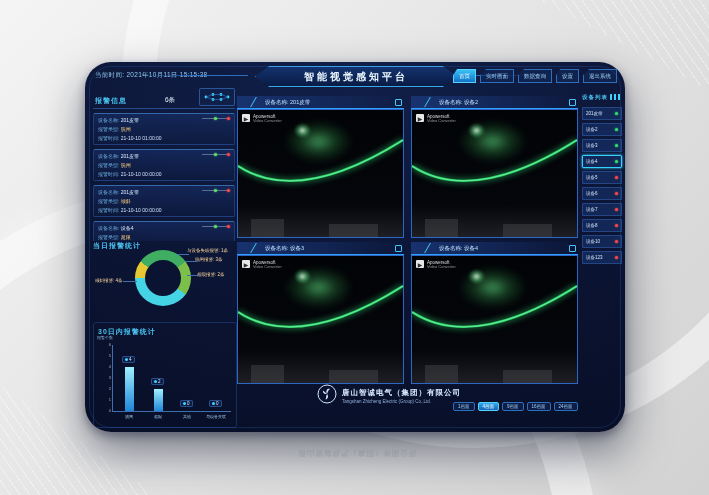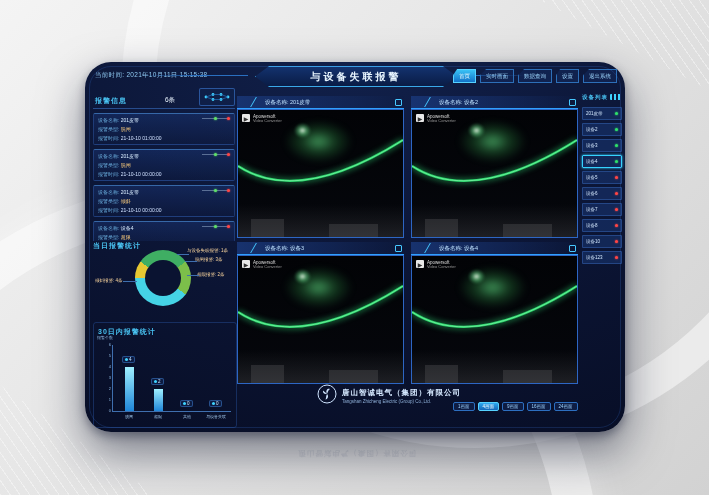--- a/index.html
+++ b/index.html
@@ -143,21 +143,21 @@
 <div class="sweep sweep2"></div>
 <div class="hatch tr"></div>
 <div class="hatch bl"></div>
 
 <div class="dash">
 
   <div class="time">当前时间: 2021年10月11日 15:15:38</div>
   <div class="hline hl1"></div>
   <div class="hline hl2"></div>
   <div class="title-wrap">
-    <span>与设备失联报警</span>
+    <span>智能视觉感知平台</span>
   </div>
   <div class="nav">
       <div class="navbtn active">首页</div>
       <div class="navbtn">实时画面</div>
       <div class="navbtn">数据查询</div>
       <div class="navbtn">设置</div>
       <div class="navbtn">退出系统</div>
     </div>
 
   <div class="leftcol">

